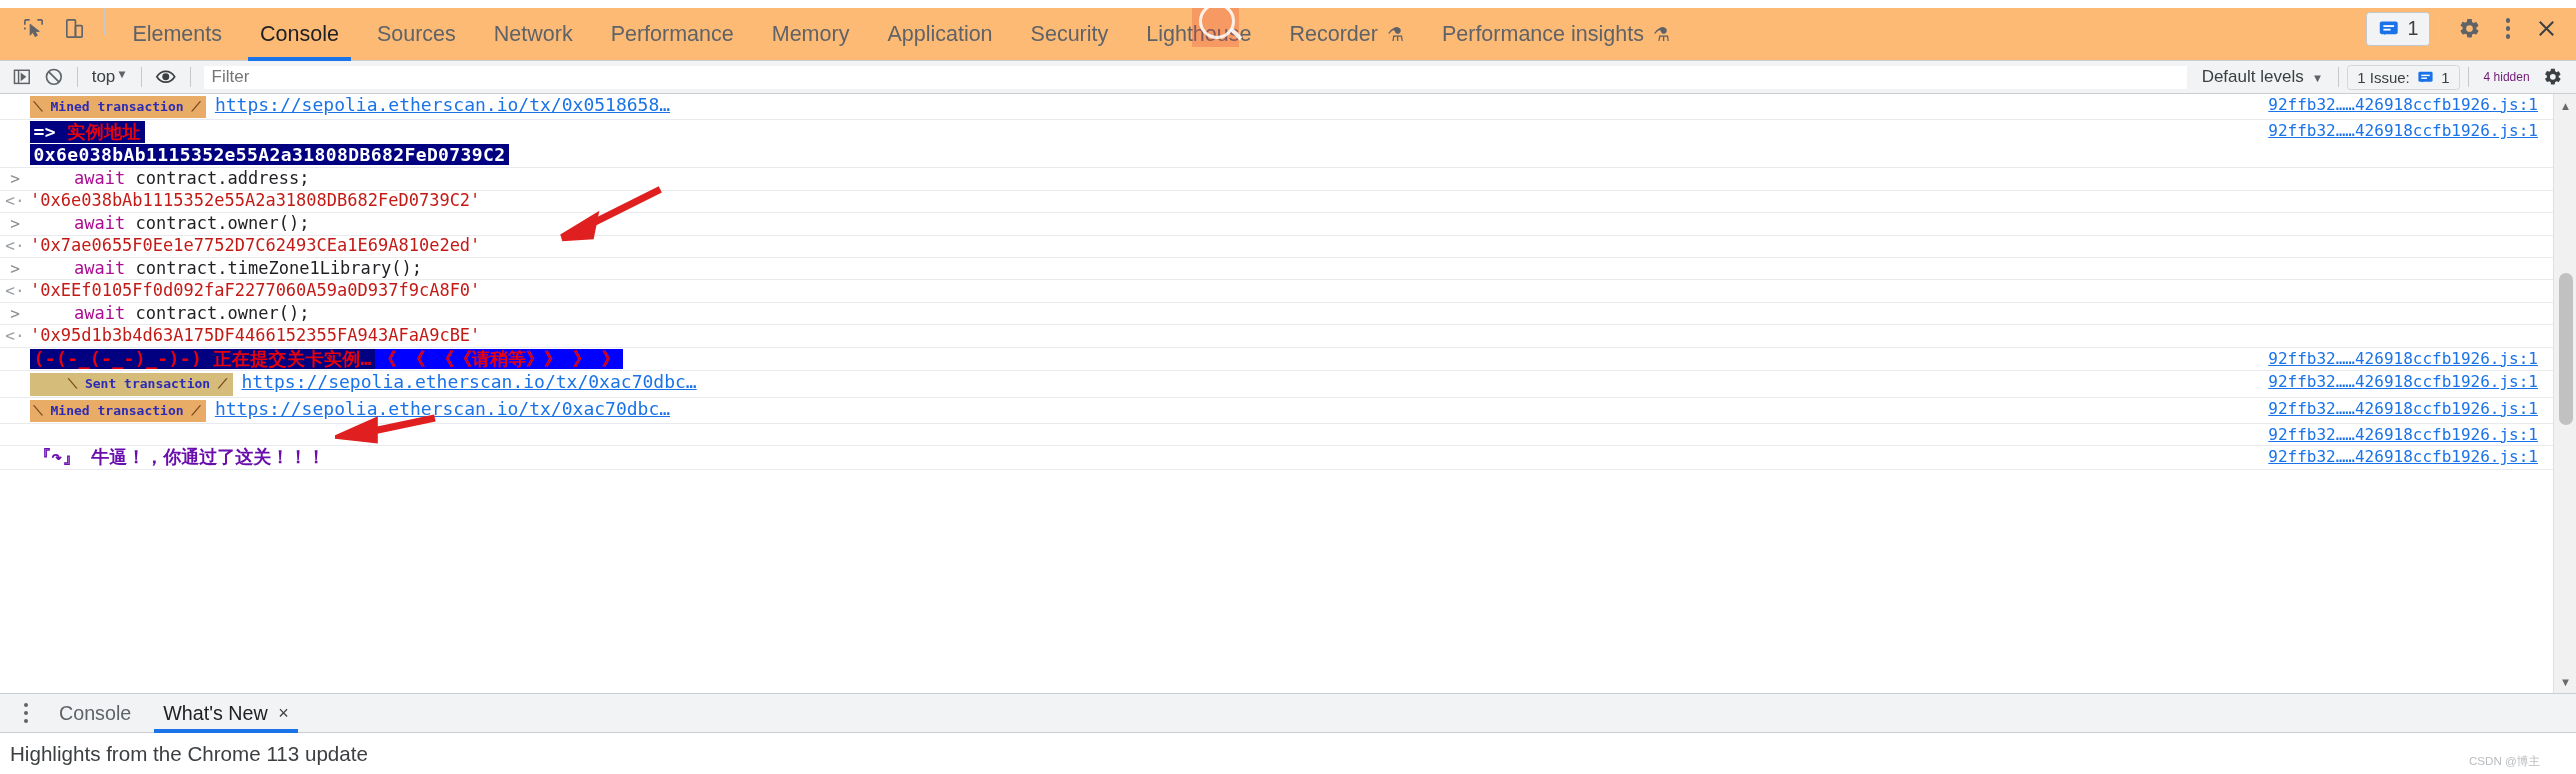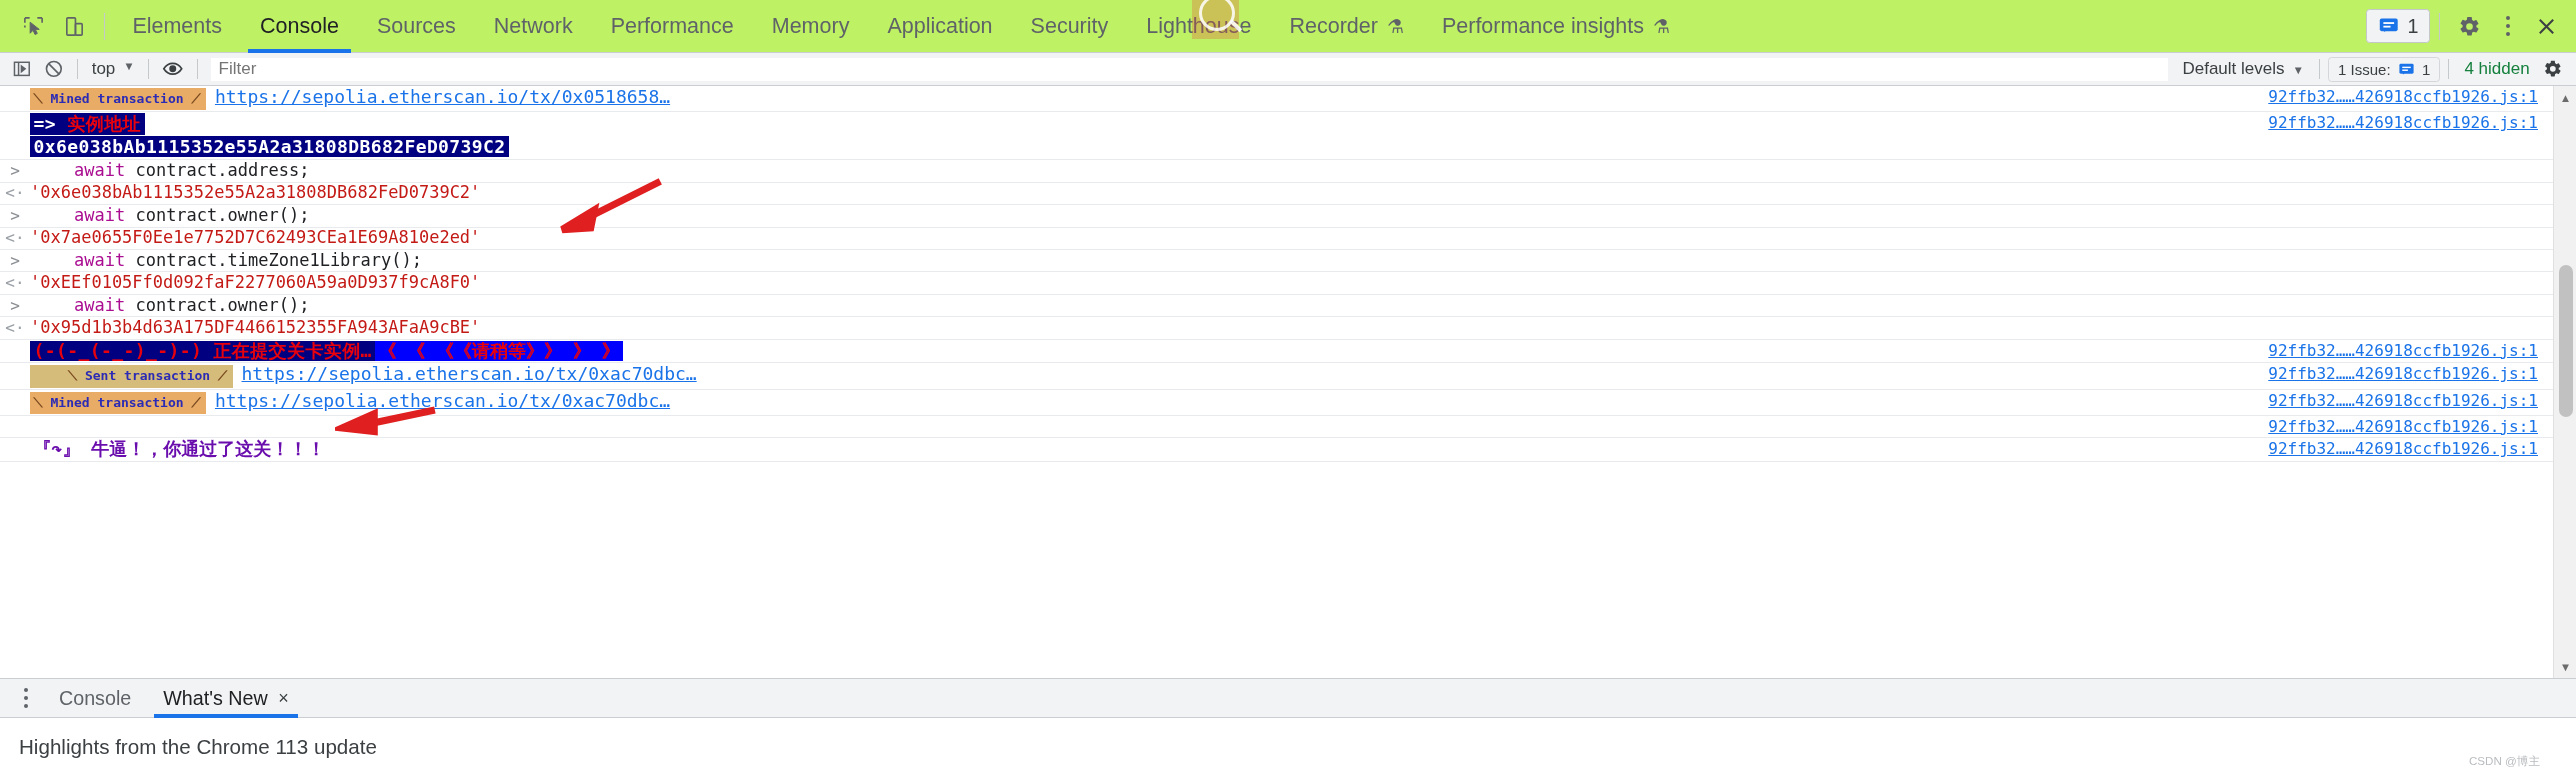--- a/index.html
+++ b/index.html
@@ -13,26 +13,27 @@
   #app {
     width: 2576px; height: 775px;
     display: flex; flex-direction: column;
     background: #ffffff;
   }
 
   
   .devtools-tabbar {
     height: 53px;
     min-height: 53px;
-    background: #bef264;
+    background: #fdba74;
     border-bottom: 0.9px solid #cacdd1;
     display: flex;
-    align-items: center;
+    align-items: flex-start;
     padding: 0 9px 0 12.5px;
     position: relative;
+    margin-top: 8px;
   }
   .tb-icon-btn {
     width: 41px; height: 41px;
     display: flex; align-items: center; justify-content: center;
     border-radius: 2.7px;
     flex: 0 0 auto;
   }
   .tb-sep {
     width: 0.9px; height: 27px;
     background: #c6c9cc;
@@ -121,21 +122,21 @@
     padding: 0 7.2px 0 5.4px;
     gap: 0;
   }
   .ct-btn {
     width: 32px; height: 29px;
     display: flex; align-items: center; justify-content: center;
     flex: 0 0 auto;
   }
   .ct-sep { width:0.9px; height:19.7px; background:#c6c9cc; margin:0 8px; flex:0 0 auto;}
   .ctx-select {
-    display: flex; gap: 8px;
+    display: flex; gap: 1px;
     font-size: 17px; color: #3c4043;
     padding: 0 5.4px;
     white-space: nowrap;
   }
   .caret { font-size: 11.6px; color: #5f6368; }
   .filter-input {
     flex: 1 1 auto;
     height: 23px;
     margin: 0 7.2px 0 5.4px;
     border: none;
@@ -157,21 +158,21 @@
     display: flex; align-items: center; gap: 7.2px;
     border: 0.9px solid #d4d6d9;
     border-radius: 3.6px;
     padding: 1.8px 9px;
     height: 25px;
     font-size: 15px;
     color: #3c4043;
     white-space: nowrap;
   }
   .hidden-count {
-    font-size: 17px; color: #15803d;
+    font-size: 12px; color: #701a75;
     padding: 0 7.2px;
     white-space: nowrap;
   }
 
   
   .console-body {
     flex: 1 1 auto;
     position: relative;
     overflow: hidden;
     background: #ffffff;
@@ -335,23 +336,23 @@
     white-space: nowrap;
   }
   .dtab.active { color: #202124; }
   .dtab.active::after {
     content:"";
     position:absolute; left:7.2px; right:7.2px; bottom:0;
     height:3.6px; background:#1a73e8;
   }
   .dtab .xclose { font-size: 18px; color:#3c4043; }
   .drawer-content {
-    height: 57px;
+    height: 42px;
     display: flex; align-items: center;
-    padding-left: 19px;
+    padding-left: 10px;
     font-size: 20.6px;
     color: #3c4043;
     background: #ffffff;
   }
   .watermark {
     position: absolute;
     right: 36px; bottom: 5.4px;
     font-size: 11.6px;
     color: #b9bcbf;
     font-family: "Liberation Sans", sans-serif;

